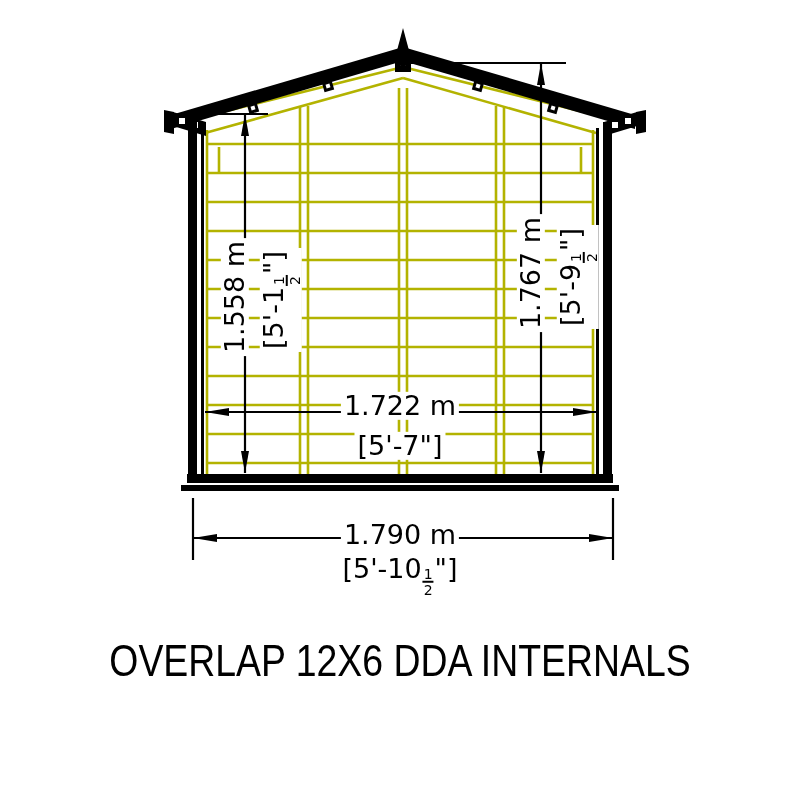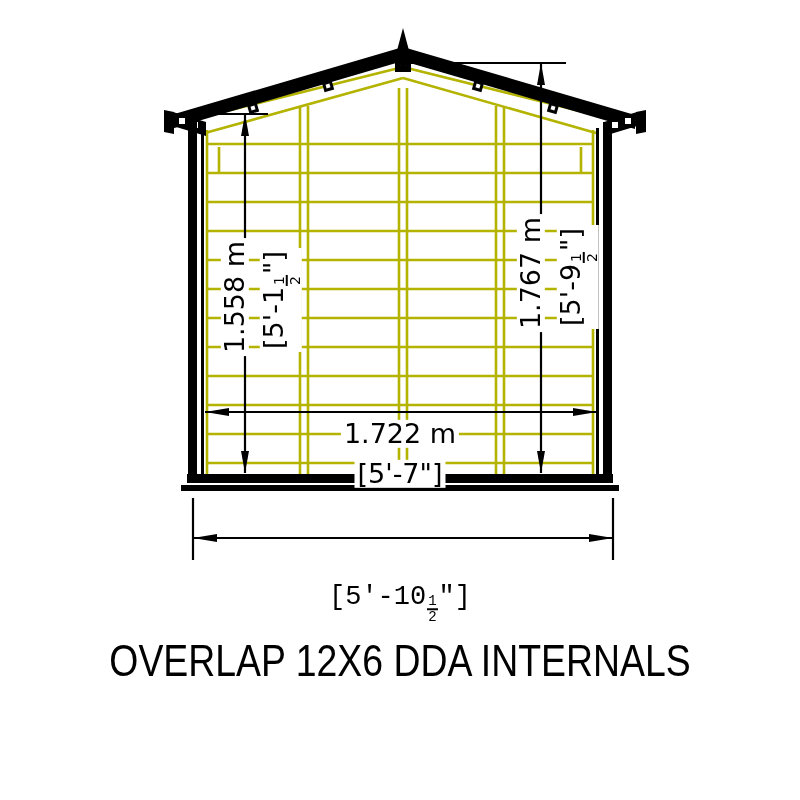--- a/index.html
+++ b/index.html
@@ -2,21 +2,21 @@
 <html><head>
 <meta charset="utf-8">
 <style>
   html,body{margin:0;padding:0;background:#fff;}
   #canvas{position:relative;width:800px;height:800px;background:#fff;overflow:hidden;
           font-family:"DejaVu Sans",sans-serif;color:#000;}
   #drawing{position:absolute;left:0;top:0;}
   .dim-label{position:absolute;background:#fff;white-space:nowrap;
              font-size:27px;line-height:1.05;padding:0 3px;z-index:5;}
   .rot{transform:translate(-50%,-50%) rotate(-90deg);}
-  .hor{transform:translate(-50%,-50%);margin-top:28px;}
+  .hor{transform:translate(-50%,-50%);}
   .frac{display:inline-flex;flex-direction:column;align-items:center;
         vertical-align:-0.10em;line-height:1;font-size:0.52em;margin:0 1px;}
   .frac .num{border-bottom:2px solid #000;padding:0 1px;}
   .frac .den{padding:0 1px;}
   #title{position:absolute;left:400px;top:661px;white-space:nowrap;z-index:5;
          transform:translate(-50%,-50%) scaleX(0.85);
          font-family:"Liberation Sans",sans-serif;font-size:44px;font-weight:400;}
 </style>
 </head>
 <body>
@@ -142,21 +142,22 @@
 
   <div class="dim-label rot" style="left:578px;top:277px;"><span>[5'-9</span><span class="frac">
         <span class="num">1</span>
         <span class="den">2</span>
       </span><span>"]</span></div>
 
   <div class="dim-label hor" style="left:400px;top:406px;">1.722 m</div>
 
   <div class="dim-label hor" style="left:400px;top:446px;"><span>[5'-7</span><span>"]</span></div>
 
+  <div class="dim-label hor" style="left:400px;top:535px;">1.790 m</div>
 
-  <div class="dim-label hor" style="left:400px;top:576px;font-family:Liberation Mono, monospace;"><span>[5'-10</span><span class="frac">
+  <div class="dim-label hor" style="left:400px;top:576px;"><span>[5'-10</span><span class="frac">
         <span class="num">1</span>
         <span class="den">2</span>
       </span><span>"]</span></div>
 
   <div id="title">OVERLAP 12X6 DDA INTERNALS</div>
 
 </div>
 
 </body></html>

